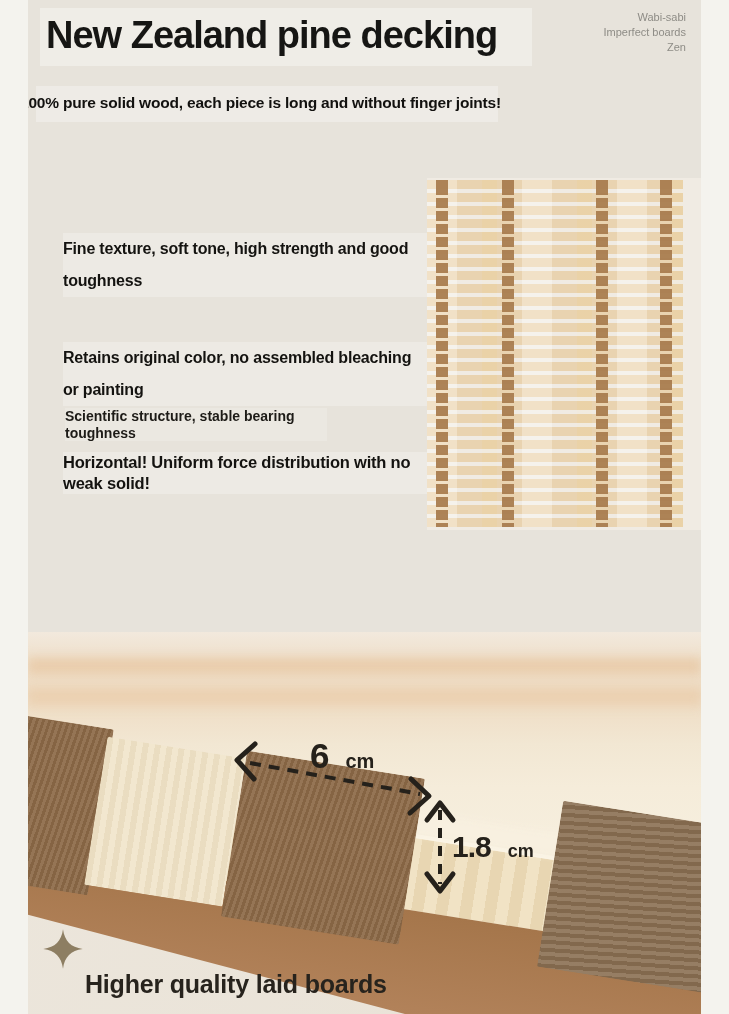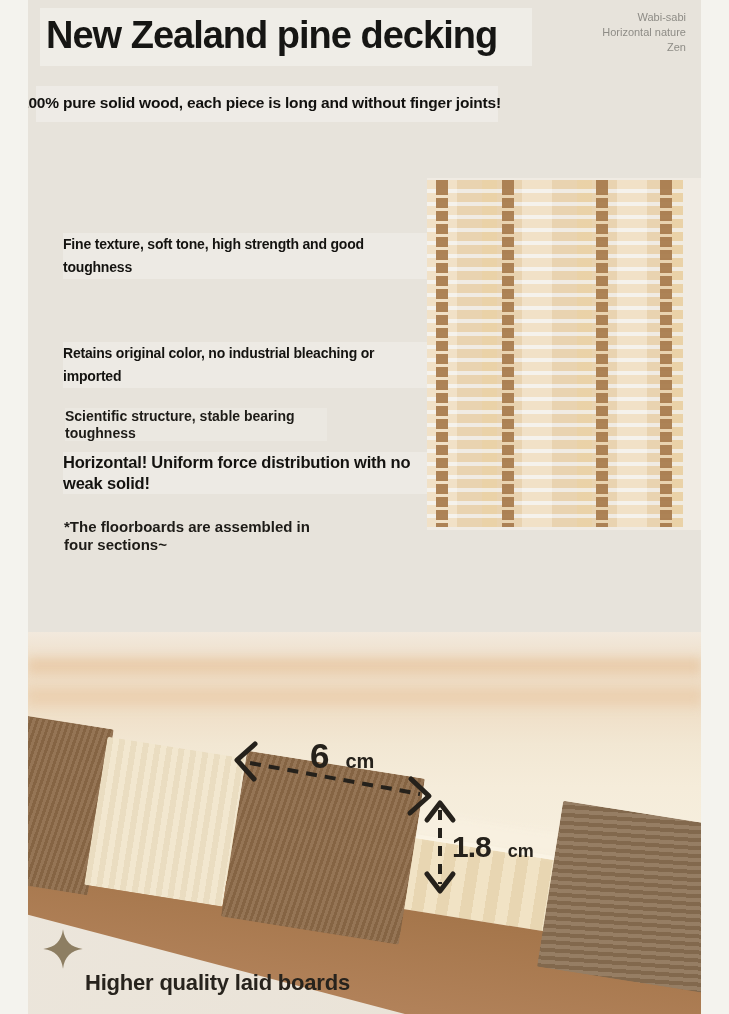--- a/index.html
+++ b/index.html
@@ -9,21 +9,21 @@
 
   
   .title-hl { position:absolute; left:12px; top:8px; width:492px; height:58px; background:rgba(255,255,255,.35); }
   .page-title { position:absolute; left:18px; top:14px; font-size:38px; font-weight:700; letter-spacing:-1px; color:#161614; }
   .tagline { position:absolute; right:15px; top:10px; text-align:right; font-size:11px; line-height:15px; color:#8e8c86; font-weight:400; }
   .subtitle-hl { position:absolute; left:8px; top:86px; width:462px; height:36px; background:rgba(255,255,255,.30); }
   .subtitle { position:absolute; left:-8px; top:94px; font-size:15.5px; font-weight:700; letter-spacing:-0.2px; color:#12110f; }
 
   
   .label { position:absolute; font-size:14px; line-height:16.5px; font-weight:700; color:#1d1b17; background:rgba(255,255,255,.18); }
-  .heading { position:absolute; font-size:14px; line-height:23px; font-weight:700; color:#141310; letter-spacing:-0.2px; background:rgba(255,255,255,.25); }
+  .heading { position:absolute; font-size:16px; line-height:32px; font-weight:700; color:#141310; letter-spacing:-0.2px; background:rgba(255,255,255,.25); }
   .f1-label { left:37px; top:189px; max-width:185px; }
   .f1-heading { left:35px; top:233px; max-width:368px; }
   .f2-label { left:40px; top:299px; max-width:228px; }
   .f2-heading { left:35px; top:342px; max-width:368px; }
   .f3-label { left:37px; top:408px; max-width:262px; }
   .f3-heading { left:35px; top:452px; max-width:365px; font-size:16.5px; line-height:21px; }
   .footnote { position:absolute; left:36px; top:518px; max-width:258px; font-size:15px; line-height:17.5px; font-weight:700; color:#1d1b17; }
 
   
   .slat-photo { position:absolute; left:399px; top:178px; width:274px; height:352px; background:#f0ebe3; }
@@ -64,43 +64,42 @@
   .dim-label { position:absolute; display:flex; align-items:baseline; color:#25211b; font-weight:600; }
   .dim-6 { left:282px; top:104px; }
   .dim-18 { left:424px; top:198px; }
   .dim-label .big { font-size:35px; letter-spacing:-1px; }
   .dim-18 .big { font-size:30px;text-align:right; }
   .dim-label .unit { font-size:20px; margin-left:17px; }
   .dim-18 .unit { font-size:18px; }
 
   .sparkle { position:absolute; left:14px; top:296px; width:42px; height:42px; }
   .sparkle svg { width:100%; height:100%; }
-  .caption { position:absolute; left:57px; top:338px; font-size:22px; font-weight:700; color:#27231d; letter-spacing:-0.2px; }
+  .caption { position:absolute; left:57px; top:338px; font-size:25px; font-weight:700; color:#27231d; letter-spacing:-0.2px; }
 </style>
 </head>
 <body>
 
 <div class="page">
   <div class="content">
 
     <div class="title-hl"></div>
     <h1 class="page-title">New Zealand pine decking</h1>
     <div class="tagline">
       <div>Wabi-sabi</div>
-      <div>Horizontal nature</div>
+      <div>Imperfect boards</div>
       <div>Zen</div>
     </div>
     <div class="subtitle-hl"></div>
     <div class="subtitle">100% pure solid wood, each piece is long and without finger joints!</div>
 
     <div class="heading f1-heading">Fine texture, soft tone, high strength and good toughness</div>
-    <div class="heading f2-heading">Retains original color, no industrial bleaching or imported</div>
+    <div class="heading f2-heading">Retains original color, no assembled bleaching or painting</div>
     <div class="label f3-label">Scientific structure, stable bearing toughness</div>
     <div class="heading f3-heading">Horizontal! Uniform force distribution with no weak solid!</div>
-    <div class="footnote">*The floorboards are assembled in four sections~</div>
 
     <div class="slat-photo">
       <div class="slat-area">
         <div class="slat-layer"></div>
         <div class="slat-grain"></div>
         <div class="slat-rail rail-1"></div>
         <div class="slat-rail rail-2"></div>
         <div class="slat-rail rail-3"></div>
         <div class="slat-rail rail-4"></div>
       </div>

